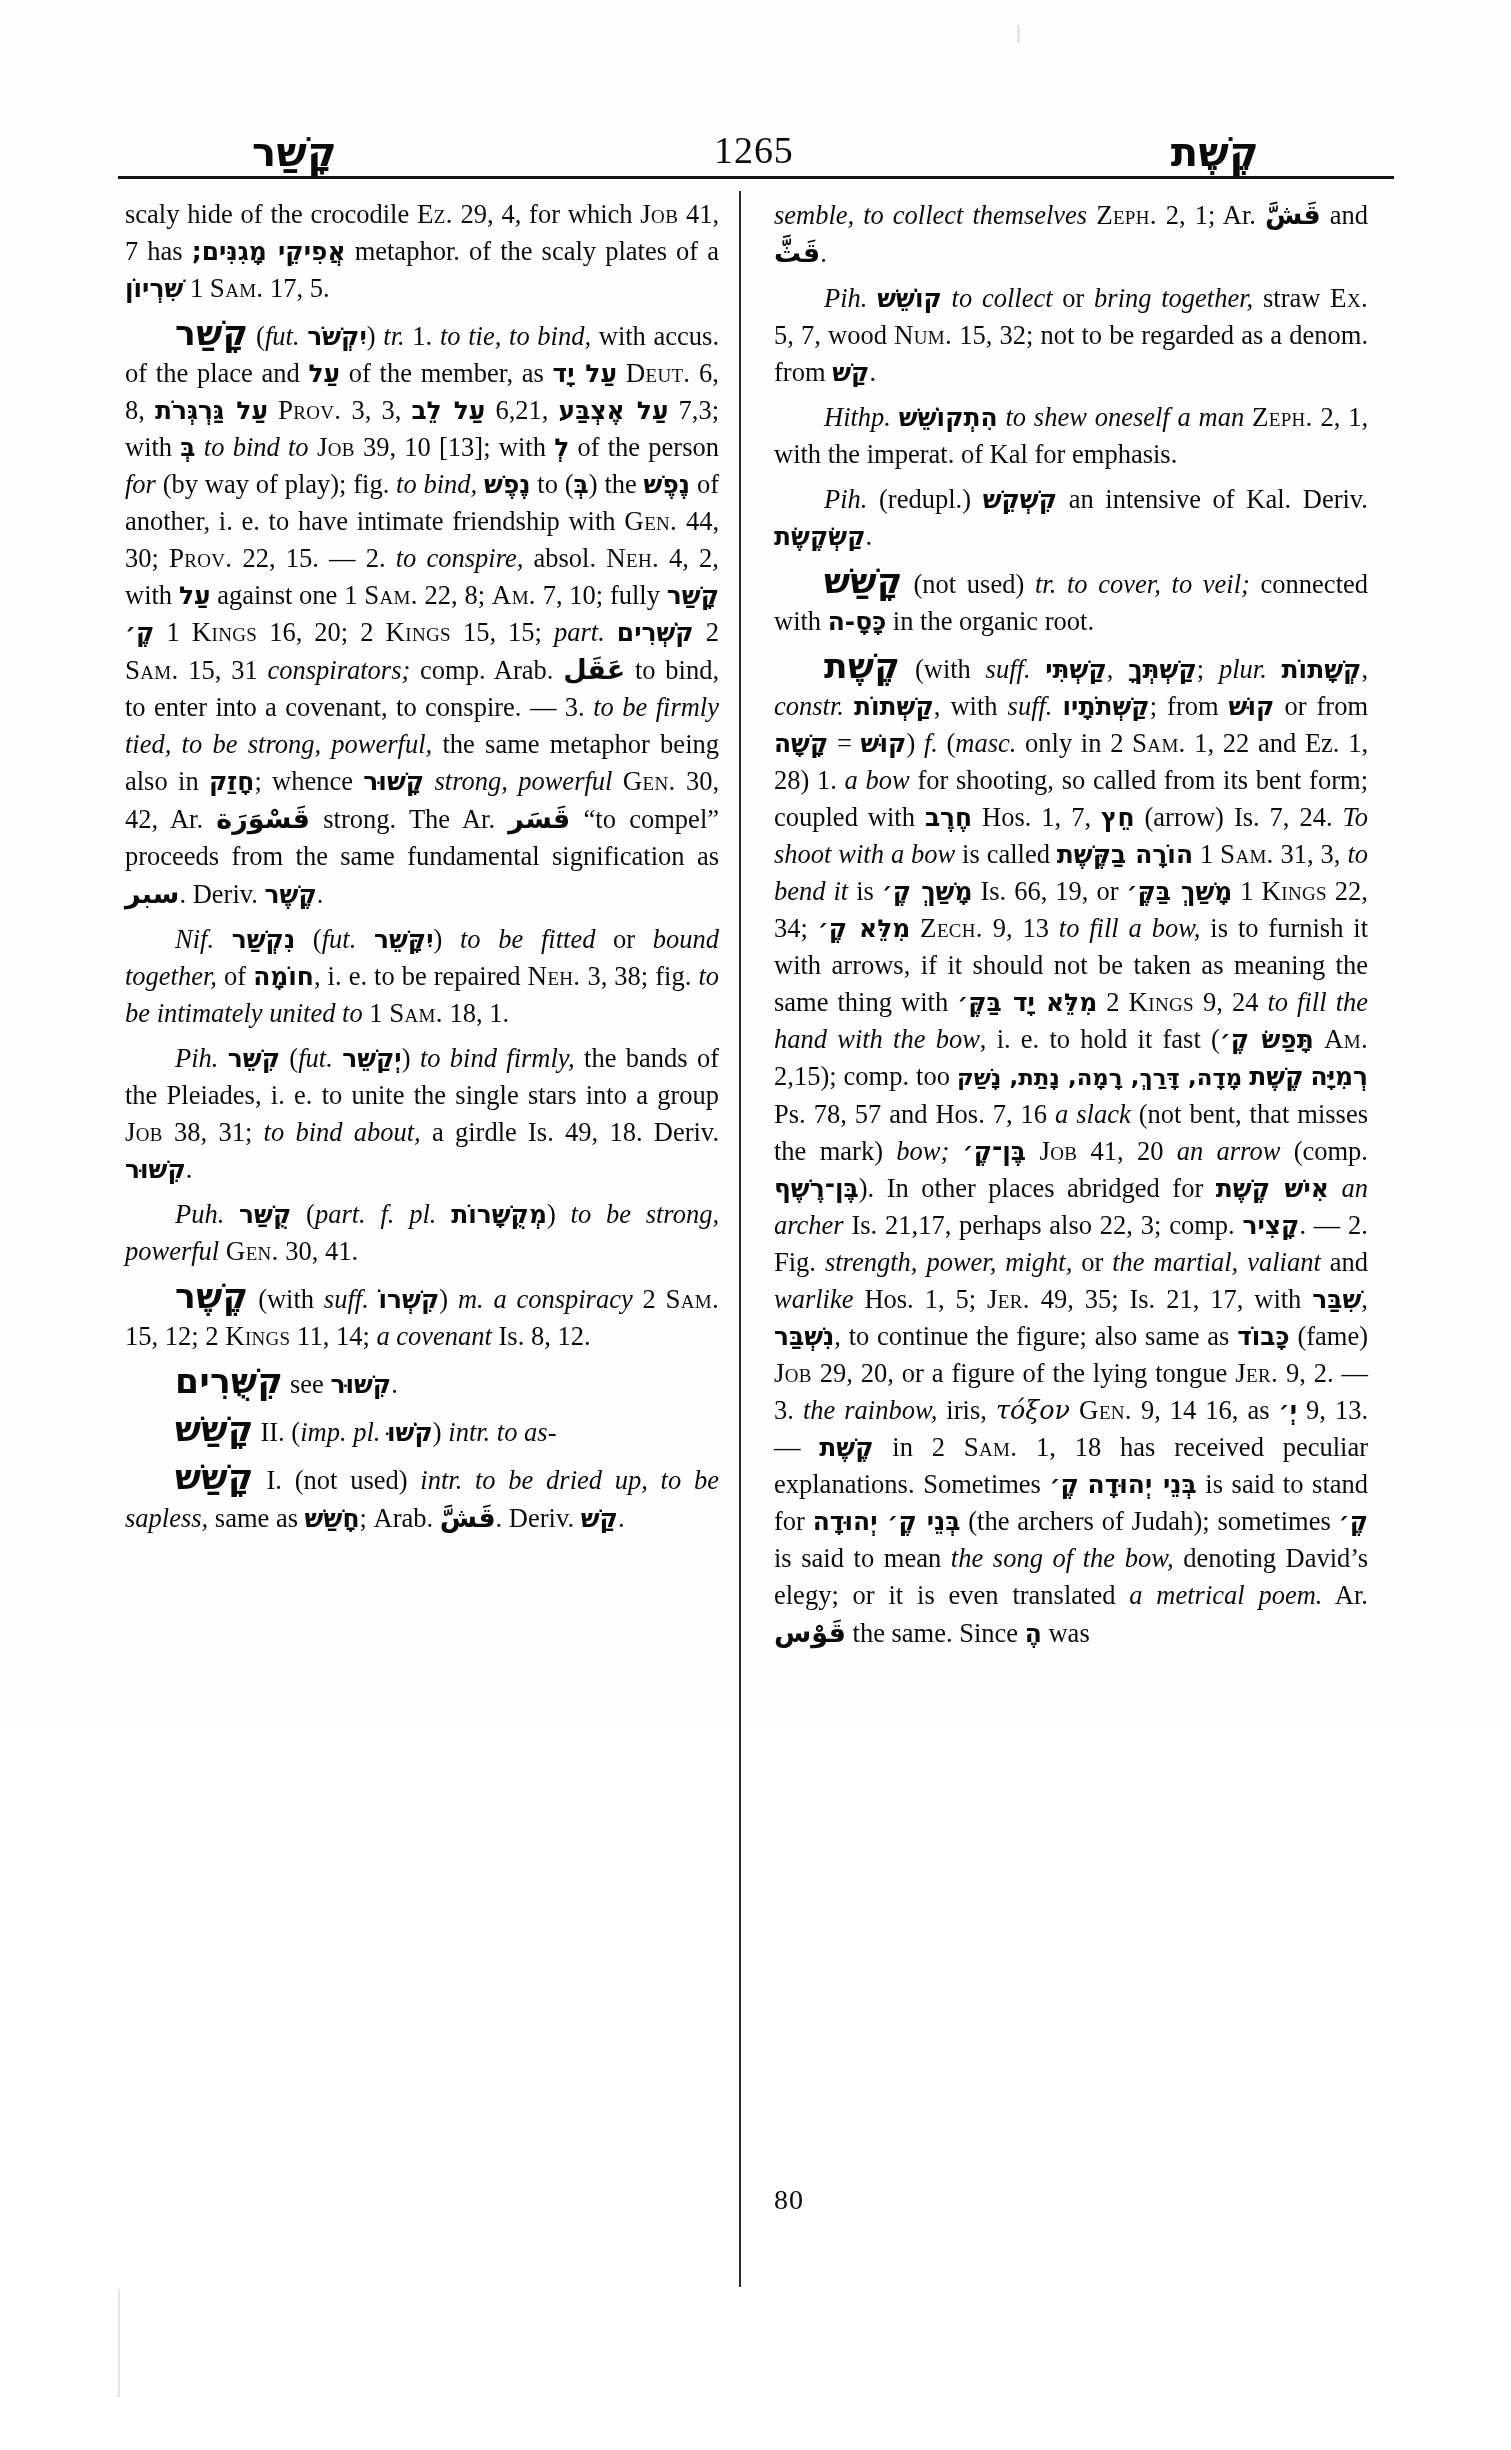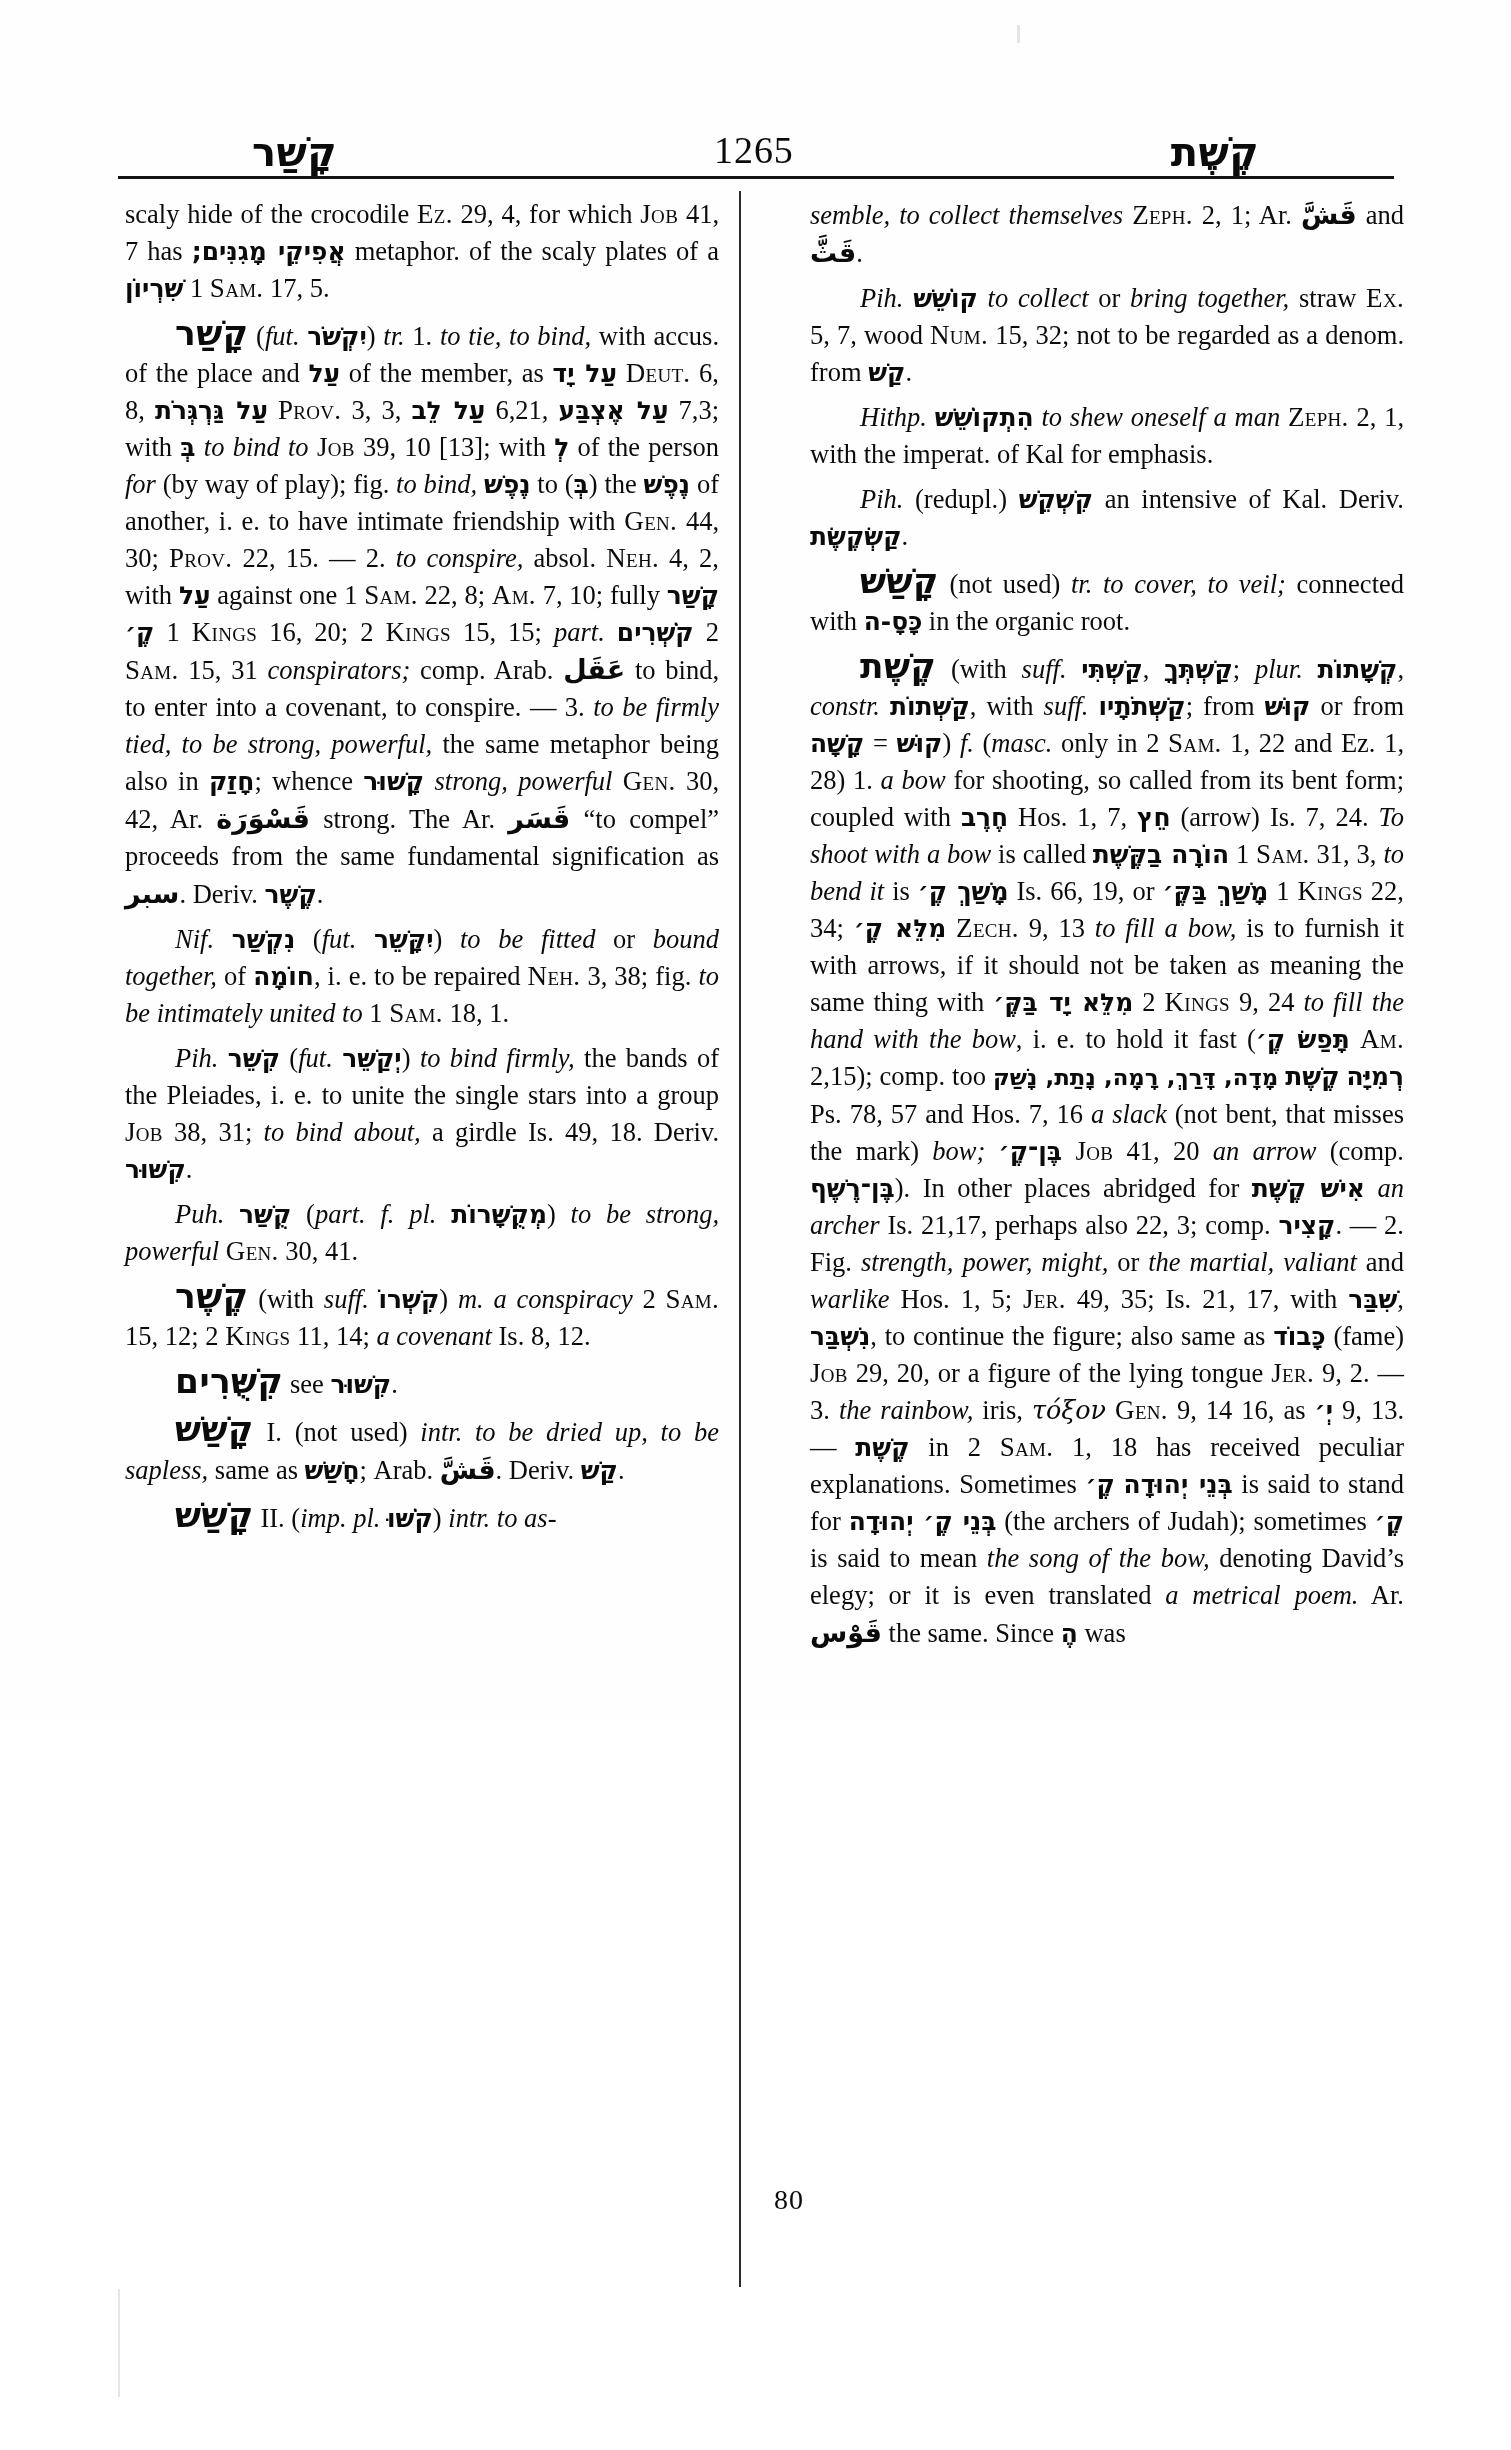--- a/index.html
+++ b/index.html
@@ -65,21 +65,21 @@
     position: absolute;
     top: 196px;
     width: 594px;
     font-size: 26.5px;
     line-height: 37px;
     text-align: justify;
     text-justify: inter-word;
     hyphens: manual;
   }
   .col-left  { left: 125px; }
-  .col-right { left: 774px; margin-left: 36px; }
+  .col-right { left: 774px; }
 
   .divider {
     position: absolute;
     left: 739px;
     top: 191px;
     width: 1.8px;
     height: 2096px;
     background: #2a2a2a;
   }
 
@@ -166,22 +166,22 @@
   <div class="divider"></div>
 
   <div class="col col-left" id="col-left">
       <p class="e"><span>scaly hide of the crocodile </span><span class="sc">Ez.</span><span> 29, 4, for which </span><span class="sc">Job</span><span> 41, 7 has </span><span class="heb">אֲפִיקֵי מָגִנִּים;</span><span> metaphor. of the scaly plates of a </span><span class="heb">שִׁרְיוֹן</span><span> 1 </span><span class="sc">Sam.</span><span> 17, 5.</span></p>
       <p class="entry"><span class="lemma">קָשַׁר</span><span> (</span><span class="it">fut.</span><span> </span><span class="heb">יִקְשֹׁר</span><span>) </span><span class="it">tr.</span><span> 1. </span><span class="it">to tie, to bind,</span><span> with accus. of the place and </span><span class="heb">עַל</span><span> of the member, as </span><span class="heb">עַל יָד</span><span> </span><span class="sc">Deut.</span><span> 6, 8, </span><span class="heb">עַל גַּרְגְּרֹת</span><span> </span><span class="sc">Prov.</span><span> 3, 3, </span><span class="heb">עַל לֵב</span><span> 6,21, </span><span class="heb">עַל אֶצְבַּע</span><span> 7,3; with </span><span class="heb">בְּ</span><span> </span><span class="it">to bind to</span><span> </span><span class="sc">Job</span><span> 39, 10 [13]; with </span><span class="heb">לְ</span><span> of the person </span><span class="it">for</span><span> (by way of play); fig. </span><span class="it">to bind,</span><span> </span><span class="heb">נֶפֶשׁ</span><span> to (</span><span class="heb">בְּ</span><span>) the </span><span class="heb">נֶפֶשׁ</span><span> of another, i. e. to have intimate friendship with </span><span class="sc">Gen.</span><span> 44, 30; </span><span class="sc">Prov.</span><span> 22, 15. — 2. </span><span class="it">to conspire,</span><span> absol. </span><span class="sc">Neh.</span><span> 4, 2, with </span><span class="heb">עַל</span><span> against one 1 </span><span class="sc">Sam.</span><span> 22, 8; </span><span class="sc">Am.</span><span> 7, 10; fully </span><span class="heb">קָשַׁר קֶ׳</span><span> 1 </span><span class="sc">Kings</span><span> 16, 20; 2 </span><span class="sc">Kings</span><span> 15, 15; </span><span class="it">part.</span><span> </span><span class="heb">קֹשְׁרִים</span><span> 2 </span><span class="sc">Sam.</span><span> 15, 31 </span><span class="it">conspirators;</span><span> comp. Arab. </span><span class="ar">عَقَل</span><span> to bind, to enter into a covenant, to conspire. — 3. </span><span class="it">to be firmly tied, to be strong, powerful,</span><span> the same metaphor being also in </span><span class="heb">חָזַק</span><span>; whence </span><span class="heb">קָשׁוּר</span><span> </span><span class="it">strong, powerful</span><span> </span><span class="sc">Gen.</span><span> 30, 42, Ar. </span><span class="ar">قَسْوَرَة</span><span> strong. The Ar. </span><span class="ar">قَسَر</span><span> “to compel” proceeds from the same fundamental signification as </span><span class="ar">سبر</span><span>. Deriv. </span><span class="heb">קֶשֶׁר</span><span>.</span></p>
       <p class="entry"><span class="it">Nif.</span><span> </span><span class="heb">נִקְשַׁר</span><span> (</span><span class="it">fut.</span><span> </span><span class="heb">יִקָּשֵׁר</span><span>) </span><span class="it">to be fitted</span><span> or </span><span class="it">bound together,</span><span> of </span><span class="heb">חוֹמָה</span><span>, i. e. to be repaired </span><span class="sc">Neh.</span><span> 3, 38; fig. </span><span class="it">to be intimately united to</span><span> 1 </span><span class="sc">Sam.</span><span> 18, 1.</span></p>
       <p class="entry"><span class="it">Pih.</span><span> </span><span class="heb">קִשֵּׁר</span><span> (</span><span class="it">fut.</span><span> </span><span class="heb">יְקַשֵּׁר</span><span>) </span><span class="it">to bind firmly,</span><span> the bands of the Pleiades, i. e. to unite the single stars into a group </span><span class="sc">Job</span><span> 38, 31; </span><span class="it">to bind about,</span><span> a girdle Is. 49, 18. Deriv. </span><span class="heb">קִשּׁוּר</span><span>.</span></p>
       <p class="entry"><span class="it">Puh.</span><span> </span><span class="heb">קֻשַּׁר</span><span> (</span><span class="it">part. f. pl.</span><span> </span><span class="heb">מְקֻשָּׁרוֹת</span><span>) </span><span class="it">to be strong, powerful</span><span> </span><span class="sc">Gen.</span><span> 30, 41.</span></p>
       <p class="entry"><span class="lemma">קֶשֶׁר</span><span> (with </span><span class="it">suff.</span><span> </span><span class="heb">קִשְׁרוֹ</span><span>) </span><span class="it">m.</span><span> </span><span class="it">a conspiracy</span><span> 2 </span><span class="sc">Sam.</span><span> 15, 12; 2 </span><span class="sc">Kings</span><span> 11, 14; </span><span class="it">a covenant</span><span> Is. 8, 12.</span></p>
       <p class="entry"><span class="lemma">קִשֻּׁרִים</span><span> see </span><span class="heb">קִשּׁוּר</span><span>.</span></p>
+      <p class="entry"><span class="lemma">קָשַׁשׁ</span><span> II. (</span><span class="it">imp. pl.</span><span> </span><span class="heb">קֹשּׁוּ</span><span>) </span><span class="it">intr. to as-</span></p>
       <p class="entry"><span class="lemma">קָשַׁשׁ</span><span> I. (not used) </span><span class="it">intr. to be dried up, to be sapless,</span><span> same as </span><span class="heb">חָשַׁשׁ</span><span>; Arab. </span><span class="ar">قَشَّ</span><span>. Deriv. </span><span class="heb">קַשׁ</span><span>.</span></p>
-      <p class="entry"><span class="lemma">קָשַׁשׁ</span><span> II. (</span><span class="it">imp. pl.</span><span> </span><span class="heb">קֹשּׁוּ</span><span>) </span><span class="it">intr. to as-</span></p>
     </div>
 
   <div class="col col-right" id="col-right">
       <p class="e"><span class="it">semble, to collect themselves</span><span> </span><span class="sc">Zeph.</span><span> 2, 1; Ar. </span><span class="ar">قَشَّ</span><span> and </span><span class="ar">قَثَّ</span><span>.</span></p>
       <p class="entry"><span class="it">Pih.</span><span> </span><span class="heb">קוֹשֵׁשׁ</span><span> </span><span class="it">to collect</span><span> or </span><span class="it">bring together,</span><span> straw </span><span class="sc">Ex.</span><span> 5, 7, wood </span><span class="sc">Num.</span><span> 15, 32; not to be regarded as a denom. from </span><span class="heb">קַשׁ</span><span>.</span></p>
       <p class="entry"><span class="it">Hithp.</span><span> </span><span class="heb">הִתְקוֹשֵׁשׁ</span><span> </span><span class="it">to shew oneself a man</span><span> </span><span class="sc">Zeph.</span><span> 2, 1, with the imperat. of Kal for emphasis.</span></p>
       <p class="entry"><span class="it">Pih.</span><span> (redupl.) </span><span class="heb">קִשְׁקֵשׁ</span><span> an intensive of Kal. Deriv. </span><span class="heb">קַשְׂקֶשֶׂת</span><span>.</span></p>
       <p class="entry"><span class="lemma">קָשַׁשׁ</span><span> (not used) </span><span class="it">tr. to cover, to veil;</span><span> connected with </span><span class="heb">כָּסָ-ה</span><span> in the organic root.</span></p>
       <p class="entry"><span class="lemma">קֶשֶׁת</span><span> (with </span><span class="it">suff.</span><span> </span><span class="heb">קַשְׁתִּי</span><span>, </span><span class="heb">קַשְׁתְּךָ</span><span>; </span><span class="it">plur.</span><span> </span><span class="heb">קְשָׁתוֹת</span><span>, </span><span class="it">constr.</span><span> </span><span class="heb">קַשְּׁתוֹת</span><span>, with </span><span class="it">suff.</span><span> </span><span class="heb">קַשְּׁתֹתָיו</span><span>; from </span><span class="heb">קוּשׁ</span><span> or from </span><span class="heb">קָשָׁה</span><span> = </span><span class="heb">קוּשׁ</span><span>) </span><span class="it">f.</span><span> (</span><span class="it">masc.</span><span> only in 2 </span><span class="sc">Sam.</span><span> 1, 22 and Ez. 1, 28) 1. </span><span class="it">a bow</span><span> for shooting, so called from its bent form; coupled with </span><span class="heb">חֶרֶב</span><span> Hos. 1, 7, </span><span class="heb">חֵץ</span><span> (arrow) Is. 7, 24. </span><span class="it">To shoot with a bow</span><span> is called </span><span class="heb">הוֹרָה בַקֶּשֶׁת</span><span> 1 </span><span class="sc">Sam.</span><span> 31, 3, </span><span class="it">to bend it</span><span> is </span><span class="heb">מָשַׁךְ קֶ׳</span><span> Is. 66, 19, or </span><span class="heb">מָשַׁךְ בַּקֶּ׳</span><span> 1 </span><span class="sc">Kings</span><span> 22, 34; </span><span class="heb">מִלֵּא קֶ׳</span><span> </span><span class="sc">Zech.</span><span> 9, 13 </span><span class="it">to fill a bow,</span><span> is to furnish it with arrows, if it should not be taken as meaning the same thing with </span><span class="heb">מִלֵּא יָד בַּקֶּ׳</span><span> 2 </span><span class="sc">Kings</span><span> 9, 24 </span><span class="it">to fill the hand with the bow</span><span>, i. e. to hold it fast (</span><span class="heb">תָּפַשׂ קֶ׳</span><span> </span><span class="sc">Am.</span><span> 2,15); comp. too </span><span class="hebsm">מָדָה, דָּרַךְ, רָמָה, נָתַת, נָשַׁק</span><span> </span><span class="heb">קֶשֶׁת</span><span> </span><span class="heb">רְמִיָּה</span><span> Ps. 78, 57 and Hos. 7, 16 </span><span class="it">a slack</span><span> (not bent, that misses the mark) </span><span class="it">bow;</span><span> </span><span class="heb">בֶּן־קֶ׳</span><span> </span><span class="sc">Job</span><span> 41, 20 </span><span class="it">an arrow</span><span> (comp. </span><span class="heb">בֶּן־רֶשֶׁף</span><span>). In other places abridged for </span><span class="heb">אִישׁ קֶשֶׁת</span><span> </span><span class="it">an archer</span><span> Is. 21,17, perhaps also 22, 3; comp. </span><span class="heb">קָצִיר</span><span>. — 2. Fig. </span><span class="it">strength, power, might,</span><span> or </span><span class="it">the martial, valiant</span><span> and </span><span class="it">warlike</span><span> Hos. 1, 5; </span><span class="sc">Jer.</span><span> 49, 35; Is. 21, 17, with </span><span class="heb">שִׁבַּר</span><span>, </span><span class="heb">נִשְׁבַּר</span><span>, to continue the figure; also same as </span><span class="heb">כָּבוֹד</span><span> (fame) </span><span class="sc">Job</span><span> 29, 20, or a figure of the lying tongue </span><span class="sc">Jer.</span><span> 9, 2. — 3. </span><span class="it">the rainbow,</span><span> iris, </span><span class="gk">τόξον</span><span> </span><span class="sc">Gen.</span><span> 9, 14 16, as </span><span class="heb">יְ׳</span><span> 9, 13. — </span><span class="heb">קֶשֶׁת</span><span> in 2 </span><span class="sc">Sam.</span><span> 1, 18 has received peculiar explanations. Sometimes </span><span class="heb">קֶ׳</span><span> </span><span class="heb">בְּנֵי יְהוּדָה</span><span> is said to stand for </span><span class="heb">בְּנֵי קֶ׳ יְהוּדָה</span><span> (the archers of Judah); sometimes </span><span class="heb">קֶ׳</span><span> is said to mean </span><span class="it">the song of the bow,</span><span> denoting David’s elegy; or it is even translated </span><span class="it">a metrical poem.</span><span> Ar. </span><span class="ar">قَوْس</span><span> the same. Since </span><span class="heb">הֶ</span><span> was</span></p>
     </div>

